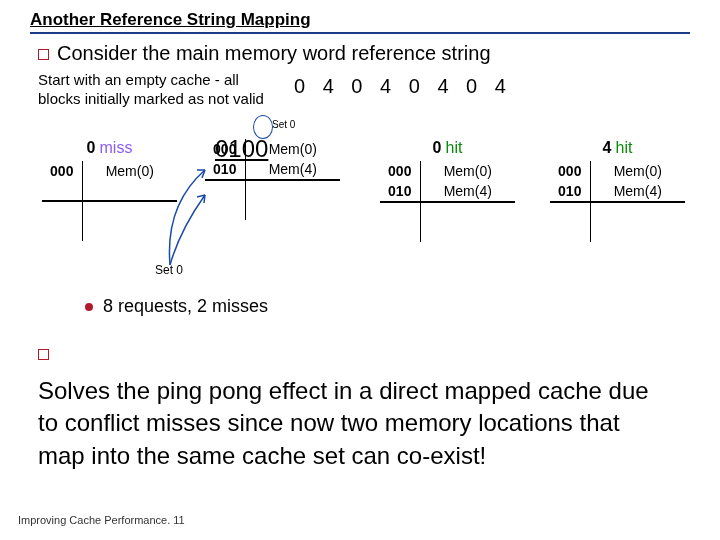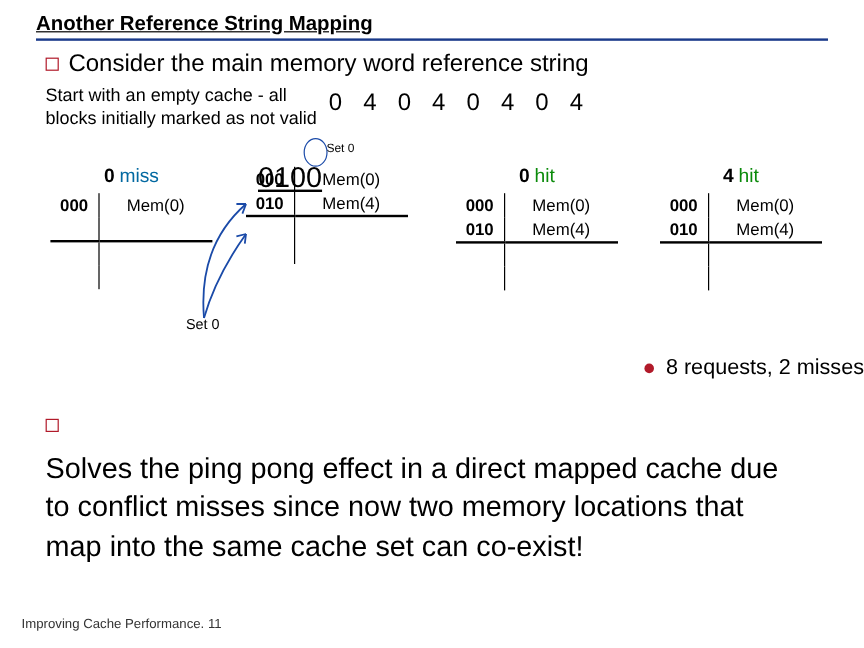--- a/index.html
+++ b/index.html
@@ -51,21 +51,21 @@
   }
   .note-text {
     font-size: 15px;
     display: inline-block;
     width: 230px;
     line-height: 1.25;
     vertical-align: top;
   }
   .ref-string {
     position: absolute;
-    left: 274px; top: 10px;
+    left: 294px; top: 10px;
     font-size: 20px;
     letter-spacing: 1px;
     word-spacing: 10px;
   }
   .diagram {
     position: relative;
     height: 175px;
     margin-top: 6px;
   }
   .binary {
@@ -89,21 +89,21 @@
   .col {
     position: absolute;
     width: 135px;
   }
   .col-head {
     text-align: center;
     font-size: 16px;
     margin-bottom: 4px;
   }
   .col-head .n { font-weight: bold; margin-right: 4px; }
-  .red { color: #0369a1; }
+  .red { color: #8b5cf6; }
   .green { color: #0a8a0a; }
   table.cache {
     border-collapse: collapse;
     width: 100%;
     font-size: 14px;
   }
   table.cache td {
     padding: 2px 4px;
     height: 20px;
   }
@@ -132,21 +132,20 @@
   }
   .arrow {
     position: absolute;
     stroke: #1a4aa8;
     stroke-width: 1.5;
     fill: none;
   }
   .requests {
     padding: 6px 0 0 85px;
     font-size: 18px;
-    text-align: right;
   }
   .concl {
     padding: 26px 48px 0 38px;
     font-size: 24px;
     line-height: 1.35;
   }
   .concl .bullet-q { vertical-align: top; margin-top: 6px; }
   .concl .txt { display: inline-block; width: 620px; }
   .footer {
     position: absolute;

